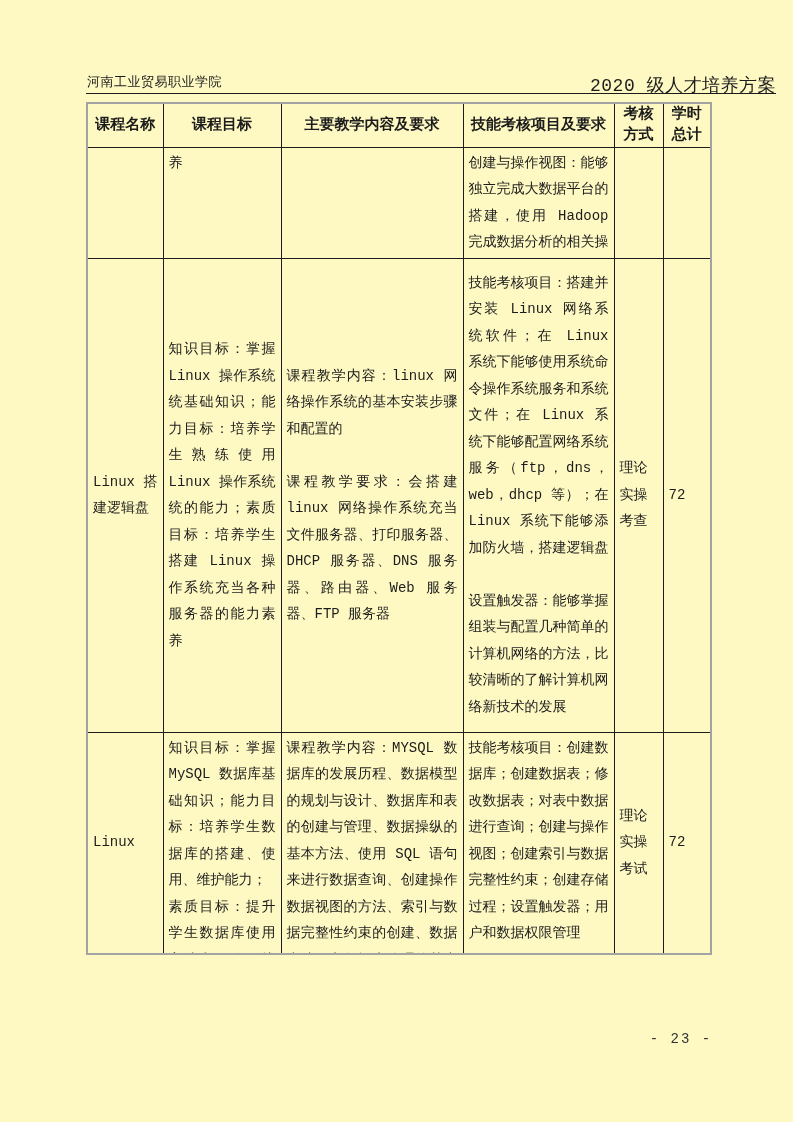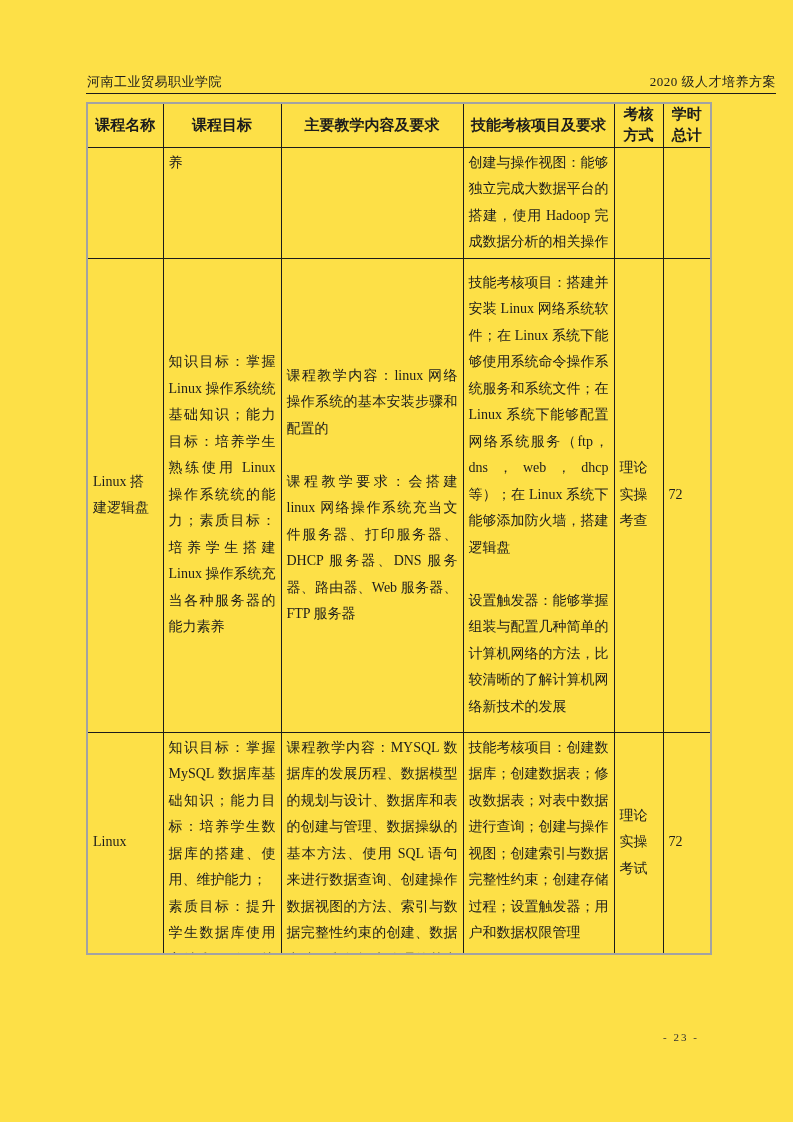--- a/index.html
+++ b/index.html
@@ -4,24 +4,24 @@
 <style>
   * { box-sizing: border-box; }
   html, body { margin: 0; padding: 0; }
   body {
     width: 793px; height: 1122px;
     background: #ffffff;
     position: relative;
     font-family: "Liberation Serif", "DejaVu Serif", serif;
     color: #1c1c1c;
   }
-  .page { position: absolute; inset: 0; background: #fde047; }
+  .page { position: absolute; inset: 0; background: #fef9c3; font-family: Liberation Mono, monospace; }
 
   .hdr-left  { position: absolute; left: 87px;  top: 73px; font-size: 13px; letter-spacing: 0.5px; }
-  .hdr-right { position: absolute; top: 73px; left: 86px; width: 690px; text-align: right; font-size: 13px; letter-spacing: 0.5px; }
+  .hdr-right { position: absolute; top: 73px; left: 86px; width: 690px; text-align: right; font-size: 18px; letter-spacing: 0.5px; }
   .hdr-rule  { position: absolute; left: 86px; top: 93px; width: 690px; height: 0; border-top: 1.5px solid #1c1c1c; }
 
   table.course {
     position: absolute; left: 86px; top: 102px;
     width: 624px;
     border-collapse: collapse; table-layout: fixed;
     border: 2px solid #a3a3a3;
   }
   table.course th, table.course td {
     border: 1.2px solid #1c1c1c;
@@ -47,21 +47,21 @@
   }
   .r1 .cw { height: 110px; }
   .r2 .cw { height: 473px; }
   .r3 .cw { height: 220px; }
   .v-top { justify-content: flex-start; }
   .v-mid { justify-content: center; }
   .t-ctr { text-align: left; }
 
   .pgnum {
     position: absolute; left: 648px; top: 1031px; width: 66px;
-    text-align: center; font-size: 11px; letter-spacing: 2px; color: #333;
+    text-align: center; font-size: 14px; letter-spacing: 2px; color: #333;
   }
 </style>
 </head>
 <body>
 
 <div class="page">
 
   <div class="hdr-left">河南工业贸易职业学院</div>
   <div class="hdr-right">2020 级人才培养方案</div>
   <div class="hdr-rule"></div>

